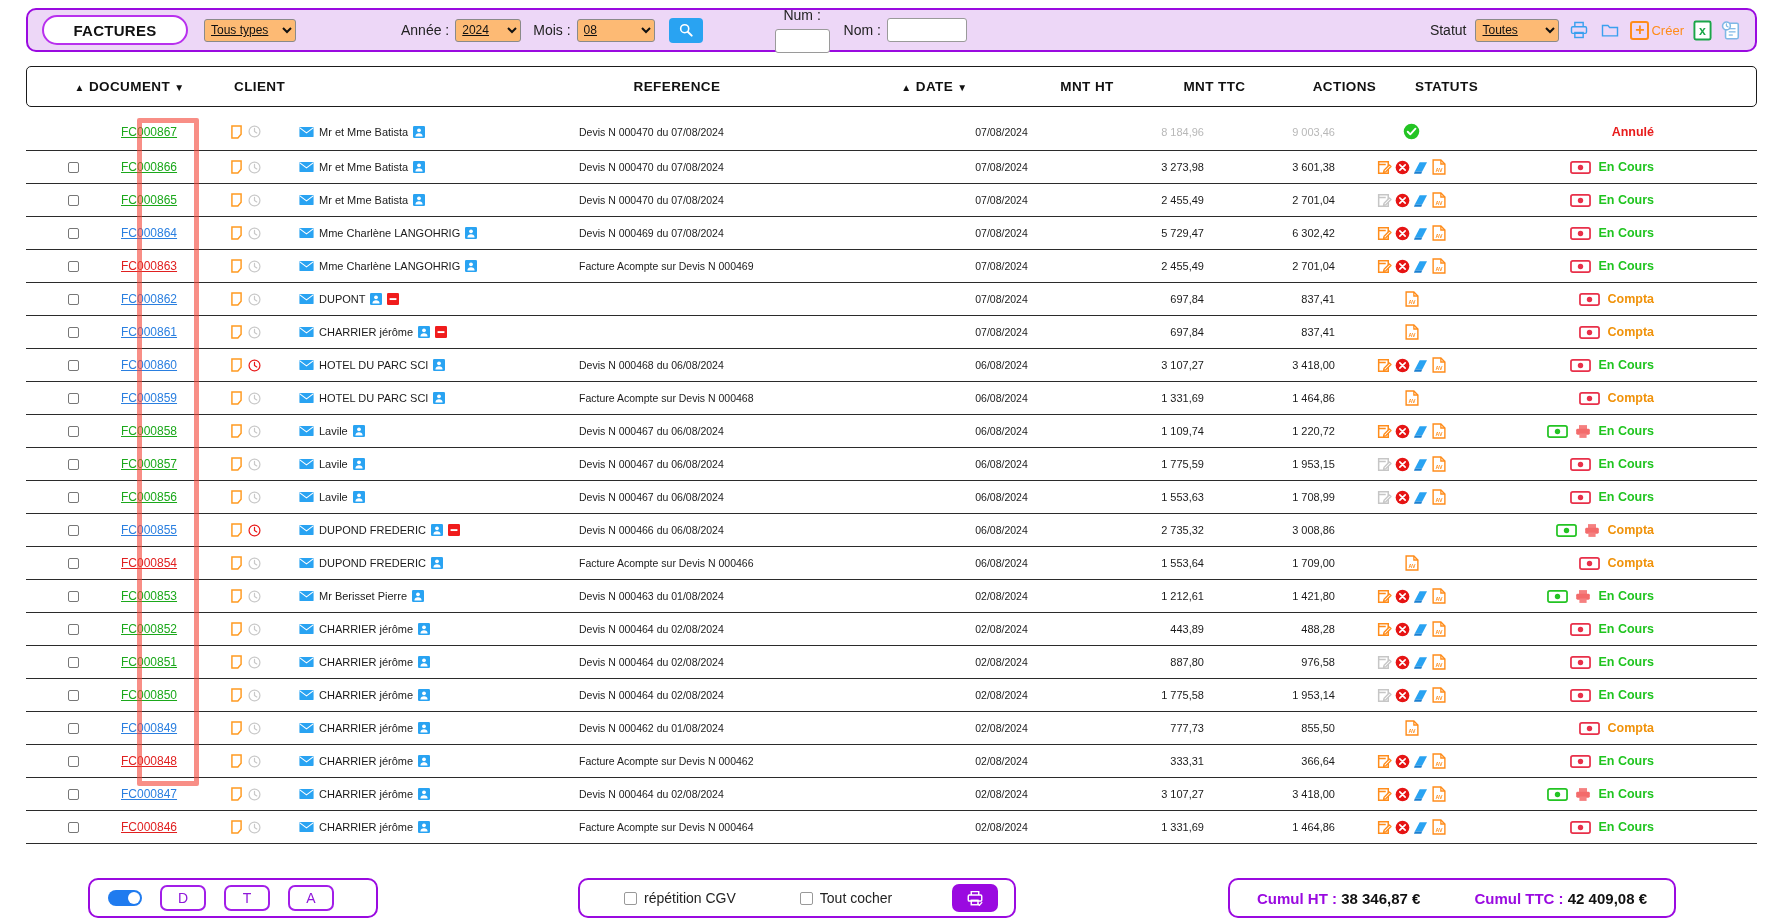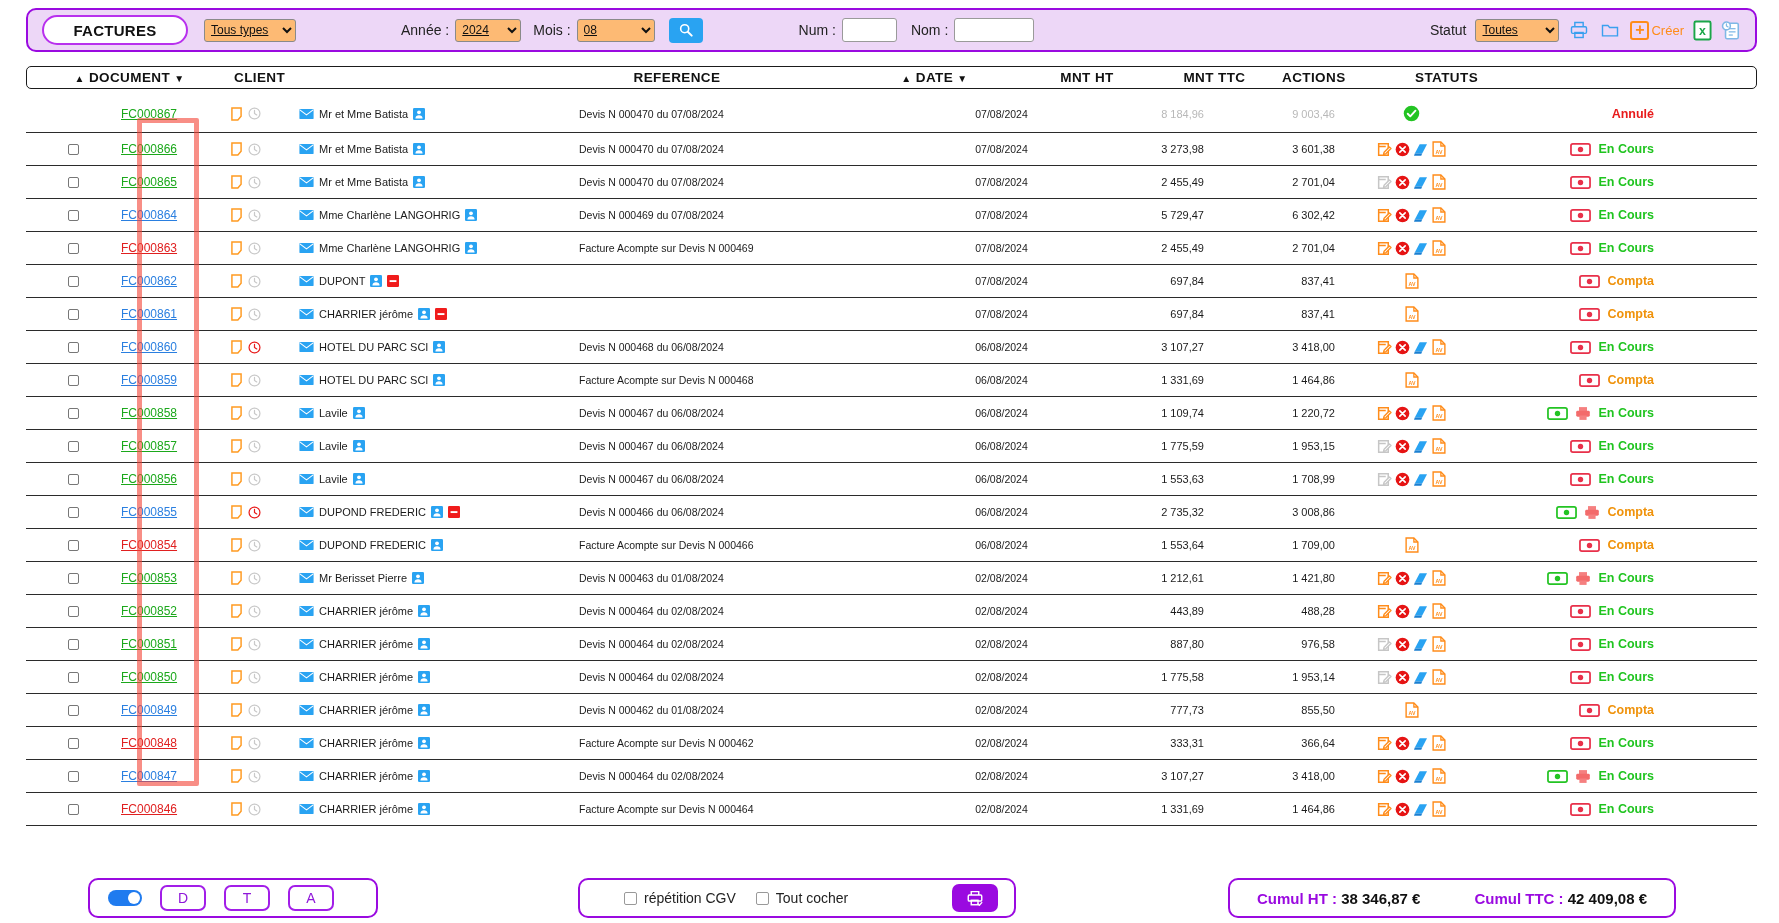--- a/index.html
+++ b/index.html
@@ -50,21 +50,21 @@
   .sel-annee { width: 66px; }
   .sel-mois { width: 78px; }
   .search-btn {
     margin-left: 14px;
     width: 34px; height: 25px;
     background: #29a3f2;
     border: none; border-radius: 4px;
     display: flex; align-items: center; justify-content: center;
     cursor: pointer;
   }
-  .num-grp { margin-left: 96px; }
+  .num-grp { margin-left: 72px; flex-direction: column; }
   .nom-grp { margin-left: 14px; }
   input.tbox {
     height: 24px; border: 1px solid #9a9a9a; border-radius: 3px;
     background: #fff; font-size: 13px; padding: 0 4px;
     font-family: "Liberation Sans", sans-serif;
   }
   .in-num { width: 55px; }
   .in-nom { width: 80px; }
   .right-grp { margin-left: auto; display: flex; align-items: center; gap: 9px; padding-right: 4px; }
   .sel-statut { width: 84px; }
@@ -79,21 +79,21 @@
     color: #ff8c1a; font-size: 16px; font-weight: bold; line-height: 1;
   }
   .creer-lbl { color: #ff8c1a; font-size: 13px; }
 
   
   .table-wrap {
     position: absolute; left: 26px; top: 66px;
     width: 1731px; height: 803px;
   }
   .thead {
-    height: 23px;
+    height: 41px;
     border: 1px solid #1b1b1b;
     border-radius: 5px;
     display: flex; align-items: center;
     background: #fff;
     font-size: 13.5px; font-weight: bold; color: #111;
     letter-spacing: .4px;
   }
   .tbody { margin-top: 6px; }
 
   .row {
@@ -115,21 +115,21 @@
   .c-ttc   { width: 135px; flex: 0 0 135px; text-align:right; padding-right: 14px; }
   .c-act   { width: 125px; flex: 0 0 125px; display:flex; align-items:center; justify-content:center; gap:3px; }
   .c-stat  { width: 180px; flex: 0 0 180px; display:flex; align-items:center; gap:7px; padding-left: 8px; justify-content: flex-end; }
 
   .h-doc { width: 205px; flex: 0 0 205px; text-align:center; }
   .h-client { width: 280px; flex: 0 0 280px; padding-left: 2px; }
   .h-ref { width: 330px; flex: 0 0 330px; text-align: center; }
   .h-date { width: 185px; flex: 0 0 185px; text-align:center; }
   .h-ht  { width: 120px; flex: 0 0 120px; text-align:center; }
   .h-ttc { width: 135px; flex: 0 0 135px; text-align:center; }
-  .h-act { width: 125px; flex: 0 0 125px; }
+  .h-act { width: 125px; flex: 0 0 125px; text-align:center; }
   .h-stat{ width: 180px; flex: 0 0 180px; padding-left: 8px; }
 
   .doc-link {
     font-size: 12px; text-decoration: underline; cursor: pointer;
     font-family: "Liberation Sans", sans-serif;
   }
   .doc-green { color: #1ba81b; }
   .doc-blue  { color: #2a7fe0; }
   .doc-red   { color: #e02020; }
 
@@ -1926,21 +1926,21 @@
   <div class="dta-btn">D</div>
   <div class="dta-btn">T</div>
   <div class="dta-btn">A</div>
 </div>
 
 <div class="bot-mid">
   <label class="cb-wrap" style="margin-left:28px">
     <span class="cb"></span>
     <span class="cb-lbl">répétition CGV</span>
   </label>
-  <label class="cb-wrap" style="margin-left:20px">
+  <label class="cb-wrap" style="margin-left:64px">
     <span class="cb"></span>
     <span class="cb-lbl">Tout cocher</span>
   </label>
   <div class="print-purple">
     <span class="ic">
       <svg width="20" height="18" viewBox="0 0 24 24" fill="none" stroke="#fff" stroke-width="1.9">
         <path d="M7 8V3.5h10V8"></path>
           <rect x="3" y="8" width="18" height="8" rx="1.5"></rect>
           <rect x="7" y="15" width="9" height="6"></rect>
         <path d="M16 20l1.8 1.8L21 18.2" stroke-linecap="round" stroke-linejoin="round"></path>

